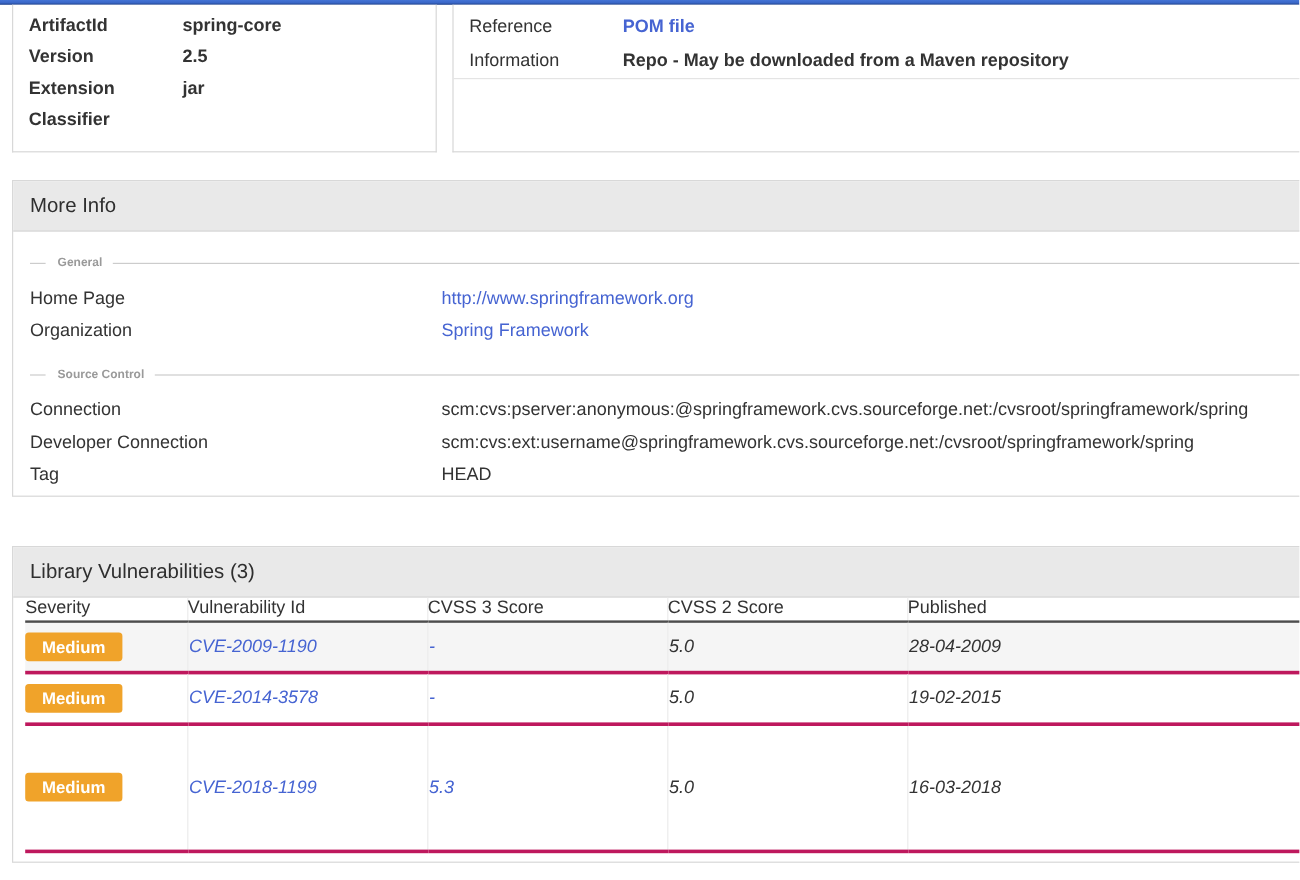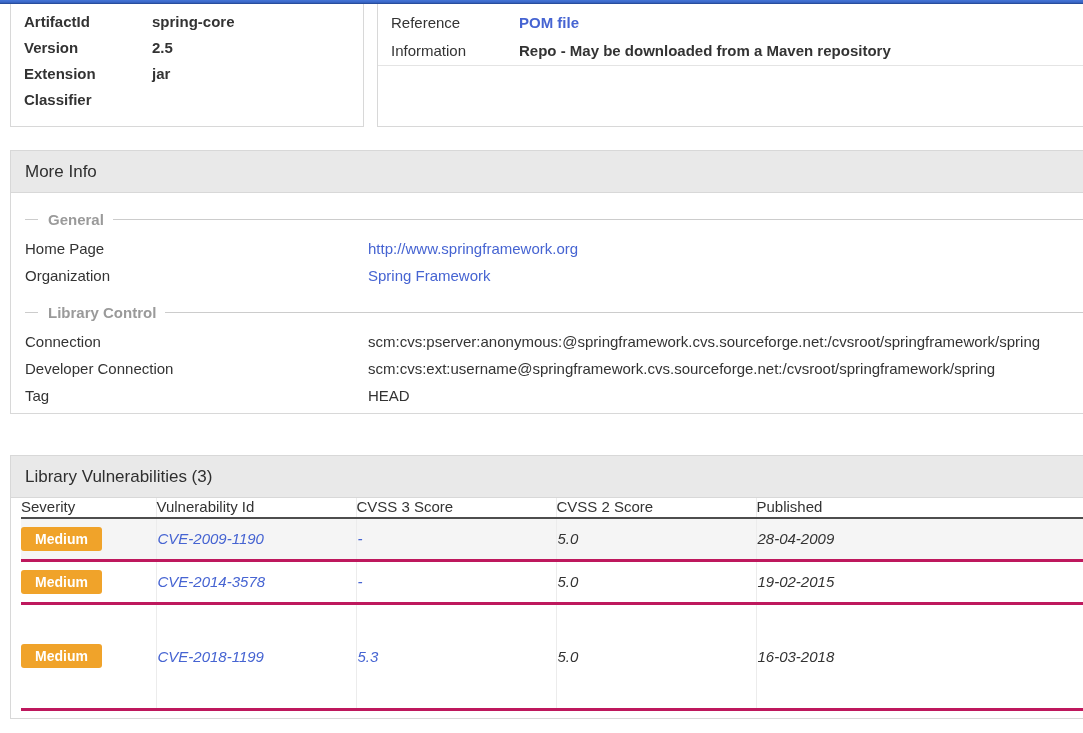--- a/index.html
+++ b/index.html
@@ -25,21 +25,21 @@
   .ref-divider{margin-top:0px; border-bottom:1px solid #e4e4e4;}
   a.link{color:var(--accent-link); text-decoration:none; cursor:pointer;}
   .panel{position:absolute; left:10px; width:1130px; background:#fff; border:1px solid var(--panel-border);}
   .panel-header{height:42px; line-height:41px; background:var(--panel-header-bg);
     border-bottom:1px solid var(--panel-border); padding-left:14px; font-size:17px; color:#2f2f2f;}
   .panel-moreinfo{top:150px; height:264px;}
   .panel-vulns{top:455px; height:264px;}
   .mi-body{padding:9px 14px 0 14px;}
   .legend{display:flex; align-items:center; margin:7px 0 6px 0; height:20px;}
   .legend .dash{width:13px; border-top:1px solid #cccccc;}
-  .legend .txt{color:var(--legend-text); font-weight:600; padding:0 9px 0 10px; font-size:15px;}
+  .legend .txt{color:var(--legend-text); font-weight:600; padding:0 9px 0 10px; font-size:10px;}
   .legend .line{flex:1; border-top:1px solid #cccccc;}
   .mi-row{display:flex; line-height:27px;}
   .mi-row .k{width:343px; flex:0 0 auto;}
   .mi-row .v{flex:1; white-space:nowrap; overflow:hidden;}
   .vuln-table-wrap{padding:0 10px;}
   table.vulns{width:100%; border-collapse:collapse; table-layout:fixed;}
   table.vulns th{height:15px; text-align:left; font-weight:400; font-size:15px;
     border-bottom:2px solid #4d4d4d; padding:0 0 2px 0;}
   table.vulns td{border-bottom:3px solid #be185d; padding:0; vertical-align:middle;}
   table.vulns th+th, table.vulns td+td{border-left:1px solid #ececec;}
@@ -102,21 +102,21 @@
       <div class="mi-row">
         <span class="k">Home Page</span>
         <span class="v"><a class="link">http://www.springframework.org</a></span>
       </div>
       <div class="mi-row">
         <span class="k">Organization</span>
         <span class="v"><a class="link">Spring Framework</a></span>
       </div>
       <div class="legend" style="margin-top:13px;">
         <span class="dash"></span>
-        <span class="txt">Library Control</span>
+        <span class="txt">Source Control</span>
         <span class="line"></span>
       </div>
       <div class="mi-row">
         <span class="k">Connection</span>
         <span class="v">scm:cvs:pserver:anonymous:@springframework.cvs.sourceforge.net:/cvsroot/springframework/spring</span>
       </div>
       <div class="mi-row">
         <span class="k">Developer Connection</span>
         <span class="v">scm:cvs:ext:username@springframework.cvs.sourceforge.net:/cvsroot/springframework/spring</span>
       </div>

